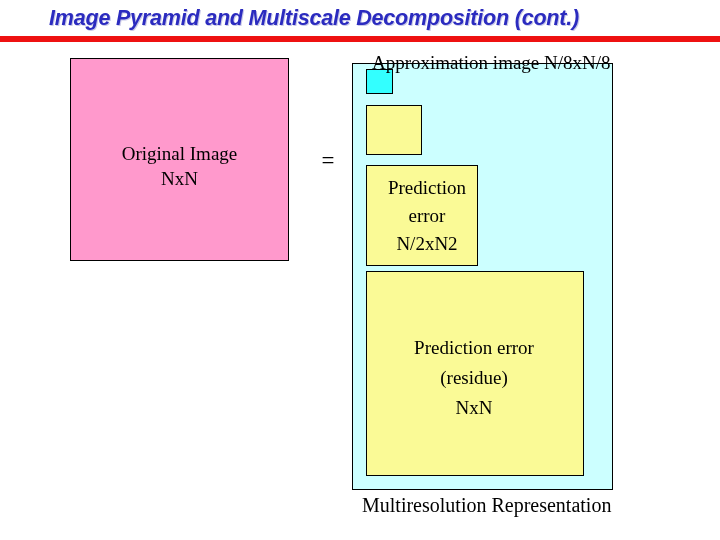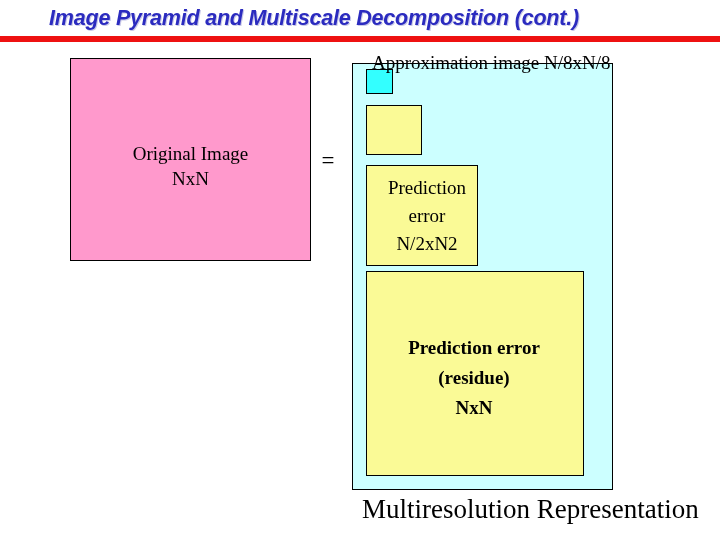--- a/index.html
+++ b/index.html
@@ -38,21 +38,21 @@
     width: 720px;
     height: 6px;
     background: #ee1111;
   }
 
   
   #original-image-box {
     position: absolute;
     left: 70px;
     top: 58px;
-    width: 241px;
+    width: 219px;
     height: 203px;
     background: #ff99cc;
     border: 1px solid #000000;
     box-sizing: border-box;
   }
   #original-image-label {
     position: absolute;
     left: 0;
     right: 0;
     top: 82px;
@@ -151,28 +151,27 @@
   #pe1-label {
     position: absolute;
     left: 366px;
     top: 333px;
     width: 216px;
     text-align: center;
     font-size: 19px;
     line-height: 30px;
     color: #000000;
     white-space: pre-line;
-    font-weight: bold;
   }
 
   #multires-caption {
     position: absolute;
     left: 362px;
     top: 494px;
-    font-size: 27px;
+    font-size: 20px;
     color: #000000;
     white-space: nowrap;
   }
 </style>
 </head>
 <body>
 
 <div id="page">
 
   <div id="slide-title">Image Pyramid and Multiscale Decomposition (cont.)</div>

